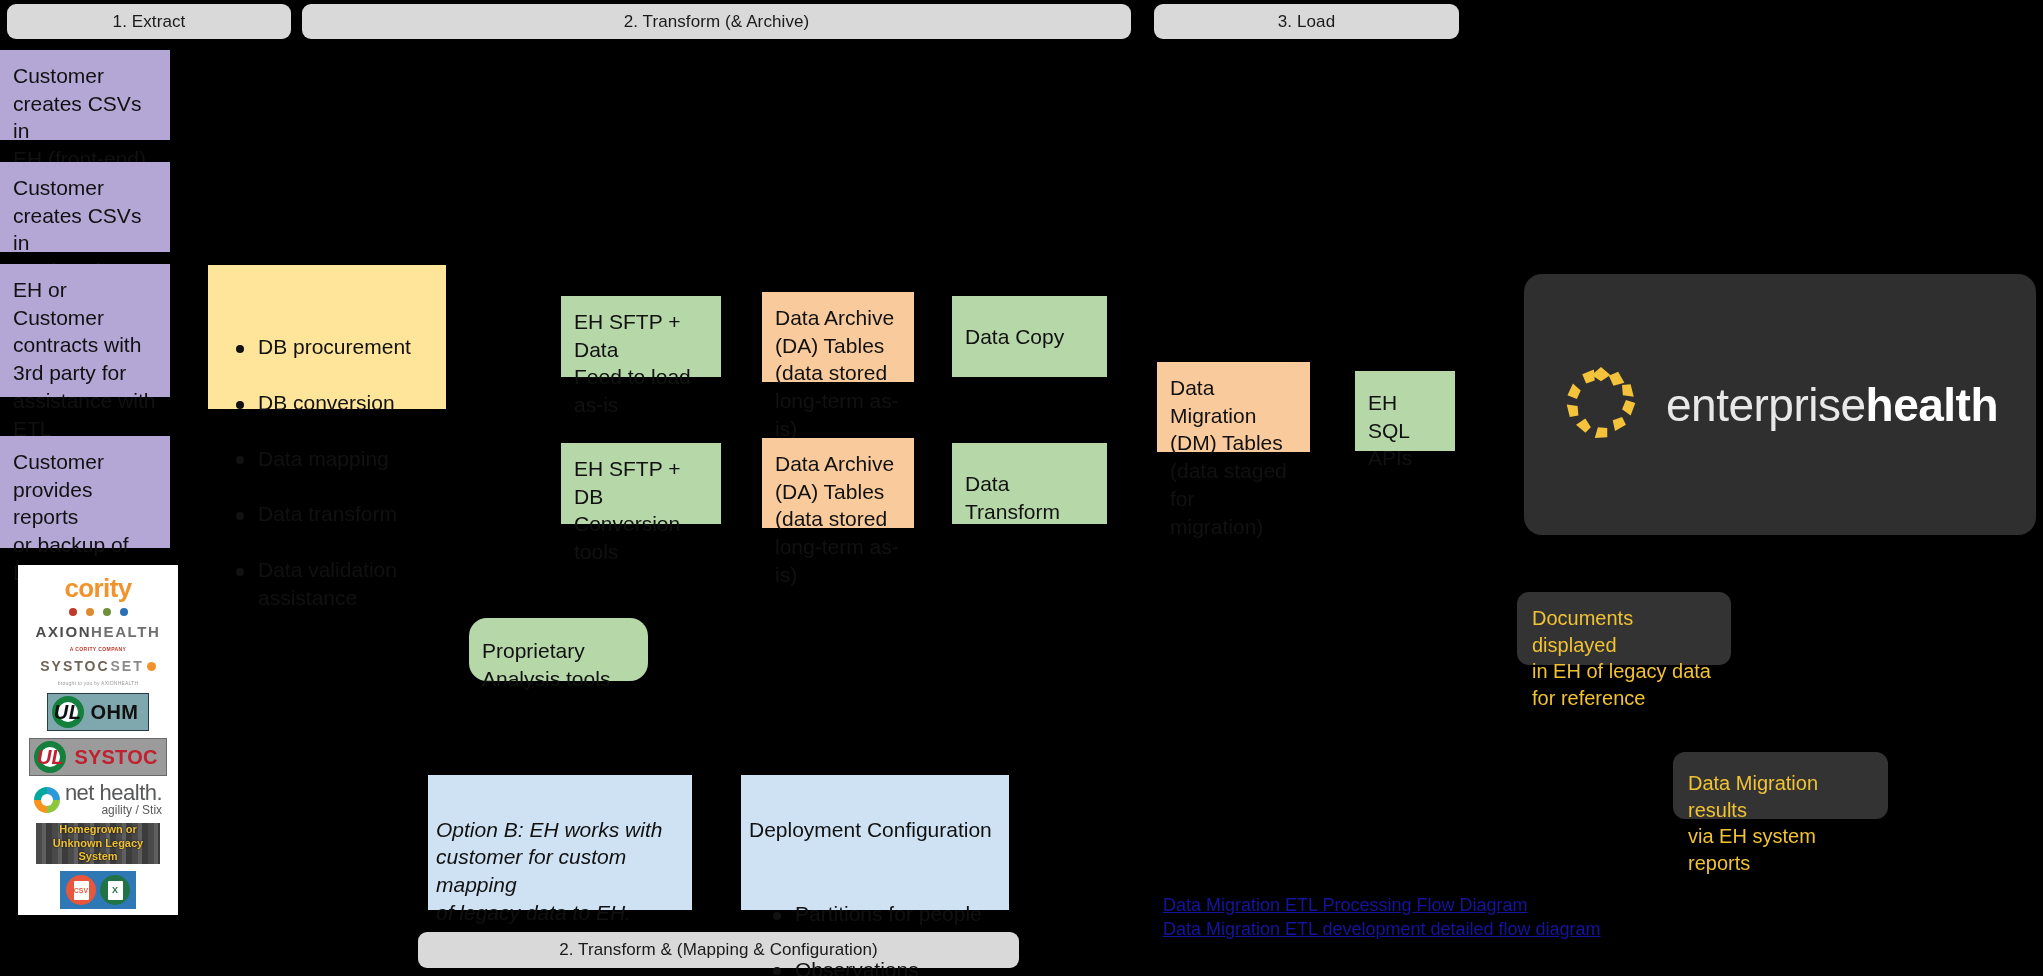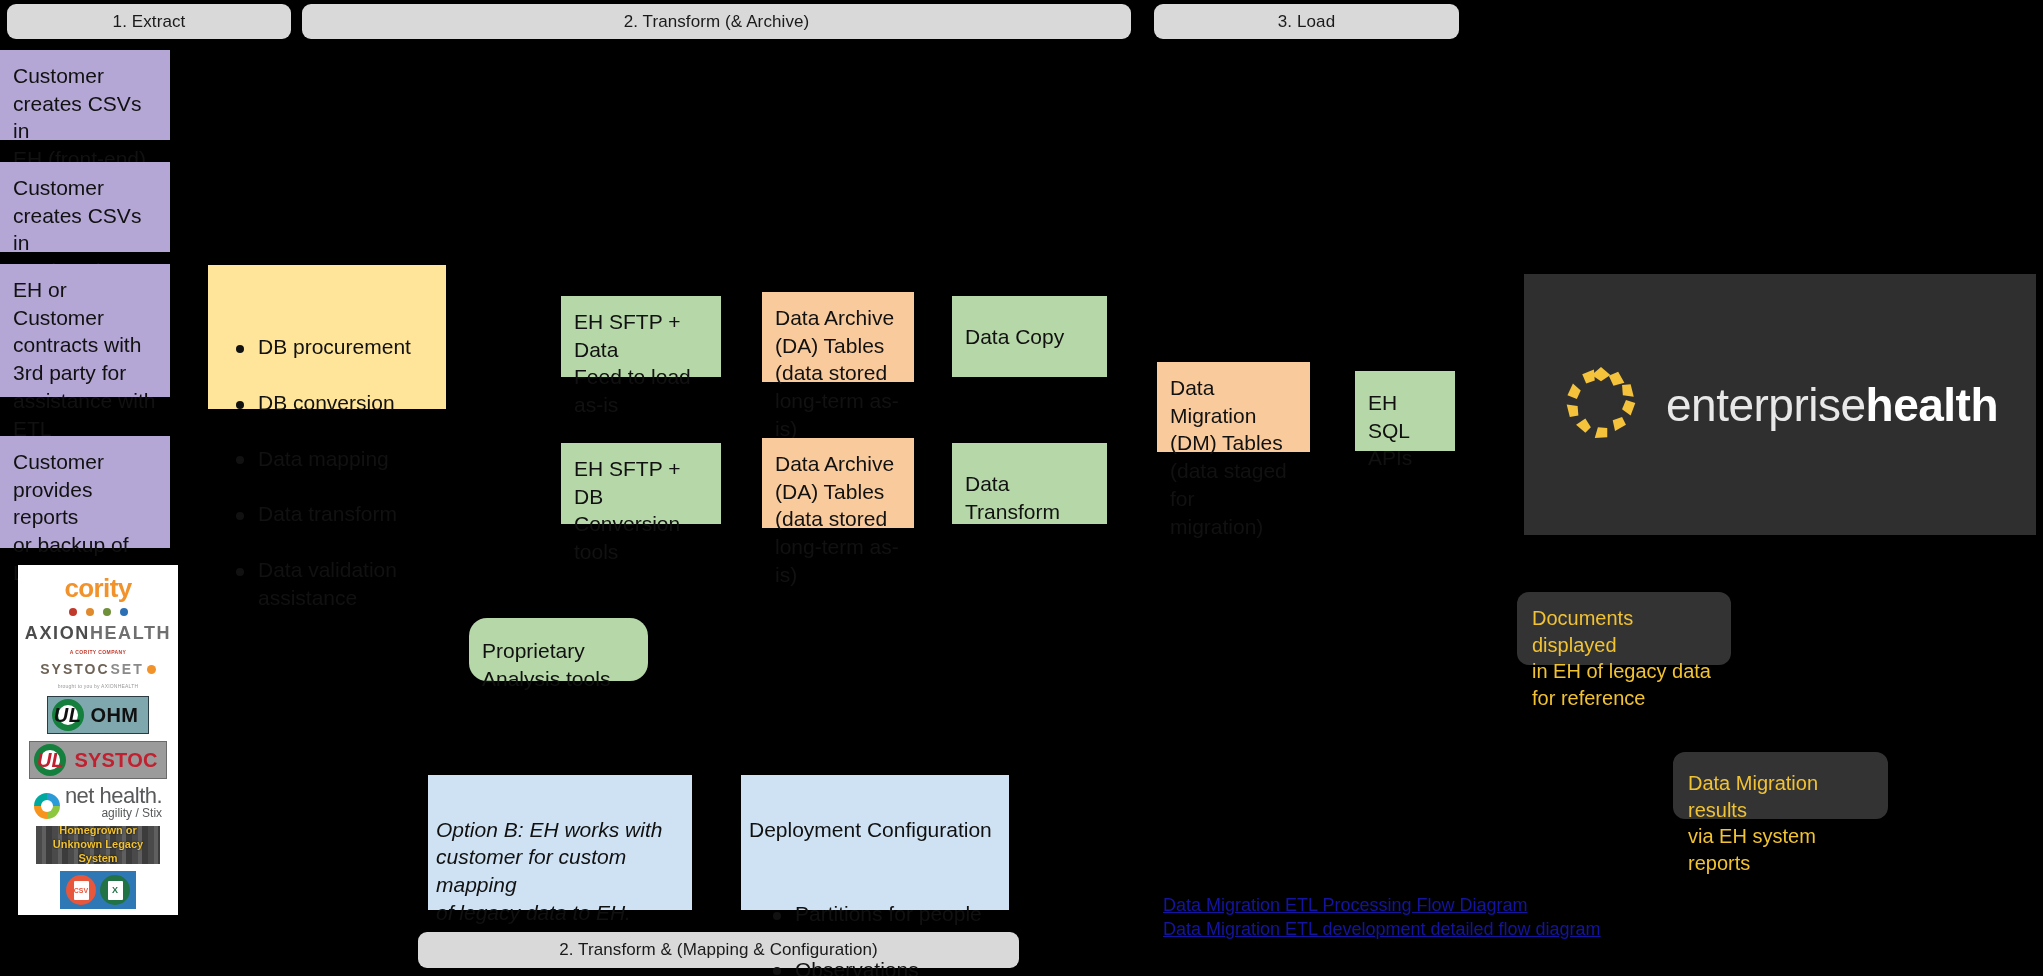--- a/index.html
+++ b/index.html
@@ -102,21 +102,21 @@
     gap:7px;
     overflow:hidden;
   }
   .lg-cority{
     font-size:26px;font-weight:bold;color:#f2922b;letter-spacing:-.6px;line-height:1;
     margin-top:2px;
   }
   .lg-axion-dots{display:flex;gap:9px;margin-bottom:1px;}
   .lg-axion-dots i{width:8px;height:8px;border-radius:50%;display:block;}
   .lg-axion{
-    font-size:18px;letter-spacing:1.6px;line-height:1;color:#6f6f6f;font-weight:bold;
+    font-size:15px;letter-spacing:1.6px;line-height:1;color:#6f6f6f;font-weight:bold;
   }
   .lg-axion em{font-style:normal;color:#4c4c4c;}
   .lg-axion-sub{font-size:5px;letter-spacing:.4px;color:#c0392b;font-weight:bold;}
   .lg-ready{
     font-size:14px;letter-spacing:2px;line-height:1;color:#8a8a8a;font-weight:bold;
     display:flex;align-items:center;gap:1px;
   }
   .lg-ready b{color:#6d6256;}
   .lg-ready i{width:9px;height:9px;border-radius:50%;background:#f2922b;display:inline-block;margin-left:2px;}
   .lg-ready-sub{font-size:5px;color:#9a9a9a;letter-spacing:.2px;}
@@ -128,21 +128,21 @@
     width:20px;height:20px;border-radius:50%;background:#fff;border:6px solid #15803d;
     display:flex;align-items:center;justify-content:center;
     font-size:9px;font-weight:bold;color:#111;font-style:italic;
   }
   .lg-ohm span{font-size:20px;font-weight:bold;color:#111;letter-spacing:.4px;}
   .lg-systoc{
     background:#9b9b9b;border:1px solid #6a6a6a;padding:2px 8px 2px 4px;
     display:flex;align-items:center;gap:8px;
   }
   .lg-systoc span{font-size:20px;font-weight:bold;color:#c0202f;letter-spacing:.2px;}
-  .lg-nh{display:flex;align-items:flex-end;gap:5px;}
+  .lg-nh{display:flex;align-items:center;gap:5px;}
   .nh-ring{
     width:26px;height:26px;border-radius:50%;
     background:conic-gradient(#2b9ad6 0 25%, #8dc63f 25% 50%, #f7941d 50% 75%, #00a99d 75% 100%);
     position:relative;
   }
   .nh-ring:after{
     content:"";position:absolute;left:7px;top:7px;width:12px;height:12px;border-radius:50%;background:#fff;
   }
   .nh-text{font-size:22px;color:#58595b;line-height:.95;letter-spacing:-.5px;}
   .nh-sub{font-size:12px;color:#58595b;text-align:right;line-height:1;}
@@ -315,21 +315,21 @@
 Analysis tools</div>
 
   <div class="abs box box-orange" style="left:1157px;top:362px;width:153px;height:90px;">Data Migration
 (DM) Tables
 (data staged for
 migration)</div>
 
   <div class="abs box box-green" style="left:1355px;top:371px;width:100px;height:80px;padding-top:18px;">EH SQL
 APIs</div>
 
-  <div class="abs brand-panel" style="left:1524px;top:274px;width:512px;height:261px;">
+  <div class="abs brand-panel" style="left:1524px;top:274px;width:512px;height:261px;border-radius:18px;">
     <span style="display:block;">
       <svg width="78" height="78" viewBox="0 0 100 100" aria-hidden="true">
         <g fill="#f5c33b">
           <path d="M50 4 L62 14 L50 22 L38 14 Z"></path>
           <path d="M72 10 L80 24 L66 28 L60 15 Z"></path>
           <path d="M88 26 L92 42 L78 40 L77 27 Z"></path>
           <path d="M94 50 L88 66 L77 58 L82 46 Z"></path>
           <path d="M82 78 L68 86 L65 72 L77 68 Z"></path>
           <path d="M58 94 L42 95 L46 81 L58 82 Z"></path>
           <path d="M30 88 L18 78 L30 70 L37 81 Z"></path>

